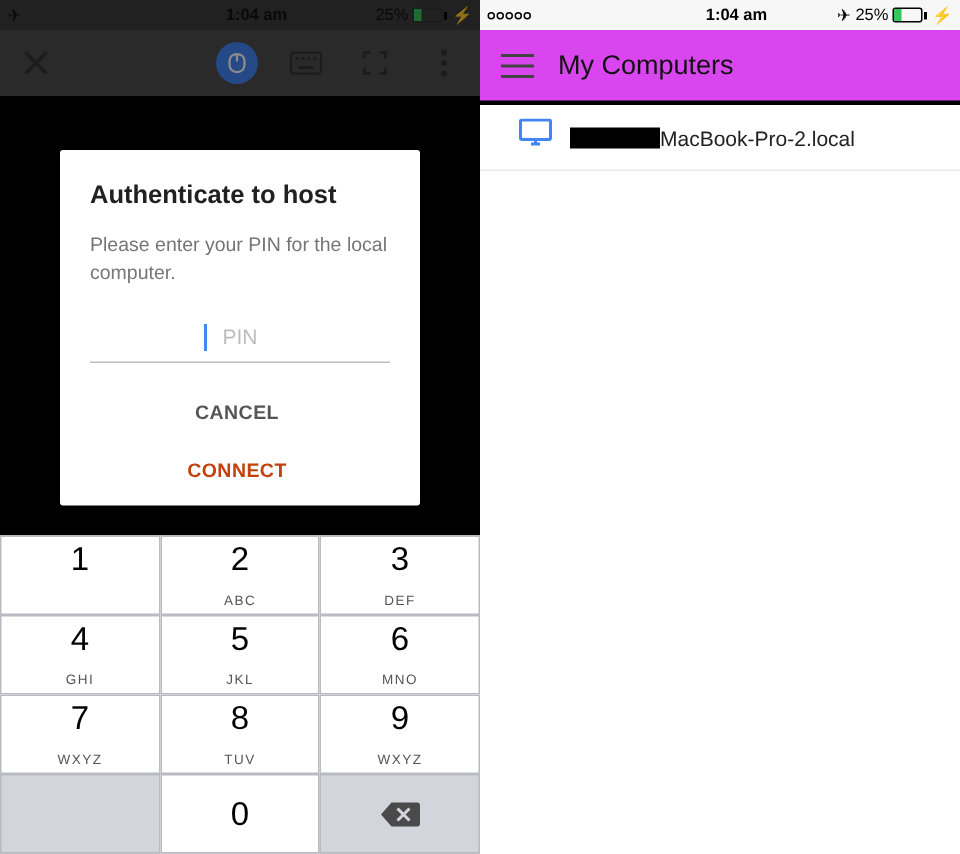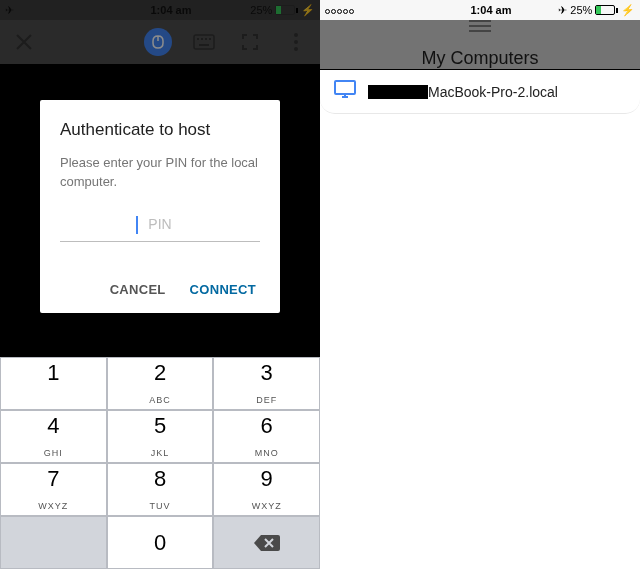--- a/index.html
+++ b/index.html
@@ -50,37 +50,37 @@
 
   
   .dialog {
     position:absolute;
     left: 40px; right: 40px; top: 100px;
     background:#fff;
     border-radius:2px;
     box-shadow: 0 12px 30px rgba(0,0,0,0.6);
     padding: 20px 20px 8px 20px;
   }
-  .dialog-title { font-size:17px; color:#212121; font-weight:400; margin-bottom:14px;}
+  .dialog-title { font-size:17px; color:#212121; font-weight:700; margin-bottom:14px;}
   .dialog-msg { font-size:13px; color:#757575; line-height:1.45; margin-bottom:24px;}
   .pin-field {
     position:relative;
     height:26px;
     border-bottom:1px solid #bdbdbd;
-    margin-bottom:34px;
+    margin-bottom:19px;
   }
   .pin-placeholder { position:absolute; left:50%; transform:translateX(-50%); color:#bdbdbd; font-size:14px;}
   .cursor {
     position:absolute; left:50%; transform:translateX(-24px);
     width:0; height:18px; border-left:2px solid #4285f4;
   }
-  .dialog-actions { display:flex; justify-content:flex-end; gap:24px; padding:6px 4px 8px 0;}
+  .dialog-actions { display:flex; justify-content:flex-end; gap:24px; padding:6px 4px 8px 0;flex-direction:column;}
   .dlg-btn { font-size:13px; font-weight:600; letter-spacing:0.3px; background:none; border:none; cursor:pointer;}
   .dlg-btn.cancel { color:#555;}
-  .dlg-btn.connect { color:#0369a1;}
+  .dlg-btn.connect { color:#c2410c;}
 
   
   .left-black {
     position:absolute; left:0; right:0; top:64px; bottom:213px; background:#000;
   }
 
   
   .keypad {
     position:absolute; left:0; right:0; bottom:0;
     background:#d2d5db;
@@ -95,36 +95,35 @@
     cursor:pointer;
   }
   .key .digit { font-size:22px; color:#000; line-height:1;}
   .key .letters { font-size:9px; color:#555; letter-spacing:1px; margin-top:11px;}
   .key.blank { background:#d2d5db; }
   .key.bksp { background:#d2d5db; }
 
   
   .right-header {
     height:50px;
-    background:#737373;
-    border-bottom:1px solid #000000;
-    display:flex; align-items:center; padding:0 14px; gap:16px;flex-direction:column;
+    background:#d946ef;
+    border-bottom:3px solid #000000;
+    display:flex; align-items:center; padding:0 14px; gap:16px;
   }
   .right-title { font-size:18px; font-weight:500; color:#111;}
   .hamburger { width:22px; height:16px; display:flex; flex-direction:column; justify-content:space-between;}
   .hamburger span { height:2px; background:#444; display:block;}
 
   
   .computer-row {
     height:44px;
     display:flex; align-items:center; gap:12px;
-    padding:0 14px;
+    padding:0 26px;
     border-bottom:1px solid #e8e8e8;
     cursor:pointer;
-    border-radius:15px;
   }
   .name-line { display:flex; align-items:center; font-size:14px; color:#222;}
   .redacted { width:60px; height:14px; background:#000; display:inline-block;}
 
   .batt { display:inline-flex; align-items:center;}
   .batt-body { width:20px; height:10px; border:1px solid #000; border-radius:2px; position:relative;}
   .batt-fill { position:absolute; left:0; top:0; bottom:0; width:25%; background:#34c759;}
   .batt-tip { width:2px; height:5px; background:#000; margin-left:1px;}
   .dimmed .batt-body { border-color:#333;}
   .signal-dots span{ display:inline-block; width:5px; height:5px; border:1px solid #333; border-radius:50%; margin-right:1px;}

